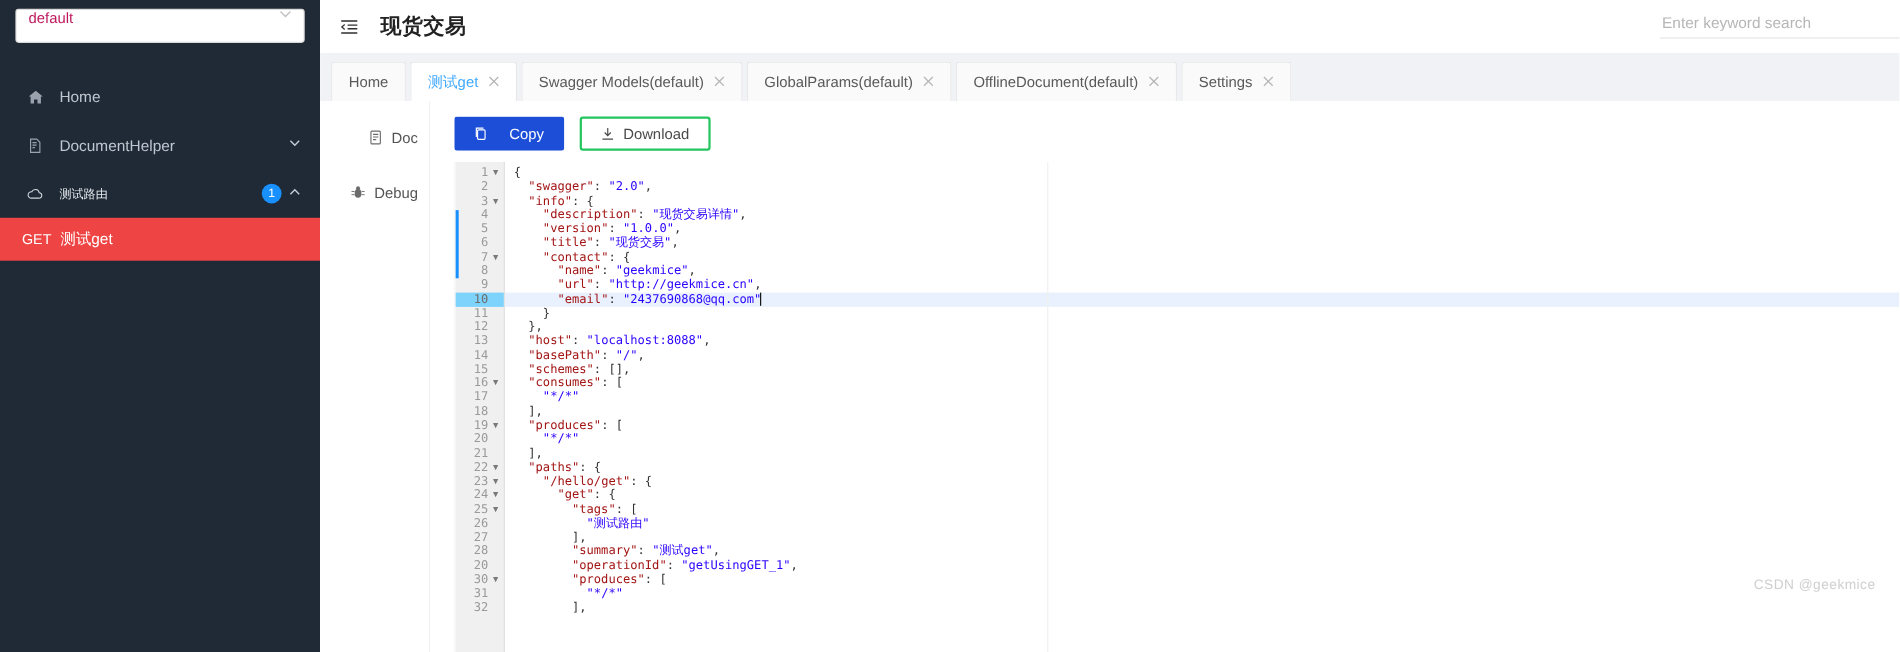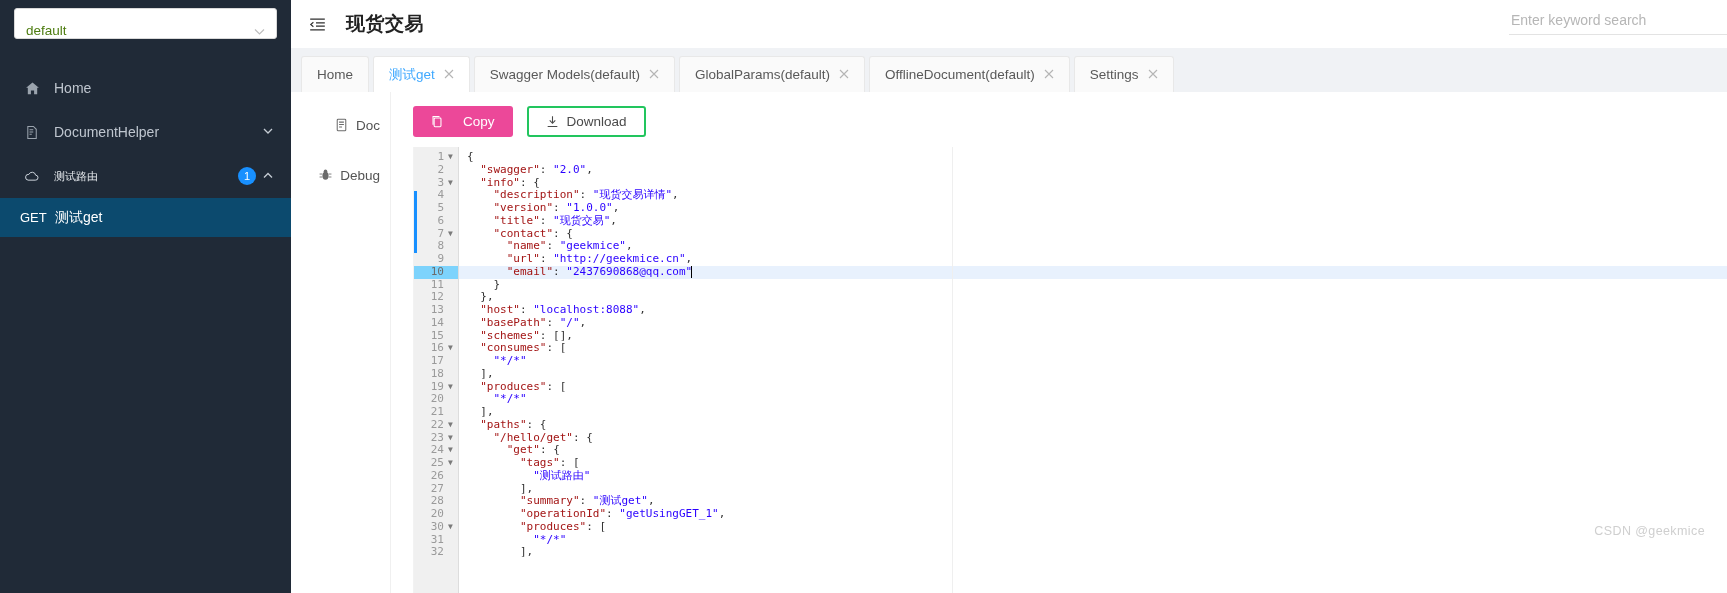--- a/index.html
+++ b/index.html
@@ -15,23 +15,23 @@
   
   .sidebar {
     width: 291px; min-width: 291px; height: 593px;
     background: #202A37;
     display: flex; flex-direction: column;
     position: relative;
   }
   .proj-select-wrap { padding: 8px 14px 0 14px; }
   .proj-select {
     height: 31px; background: #ffffff; border: 1px solid #d9d9d9;
-    border-radius: 3px; display: flex; align-items: flex-end;
+    border-radius: 3px; display: flex; align-items: flex-start;
     padding: 0 11px; justify-content: space-between;
-    font-size: 13.5px; color: #4d7c0f;
+    font-size: 13.5px; color: #be185d;
   }
   .proj-select .caret { color: #bfbfbf; font-size: 11px; line-height: 1; }
 
   .nav { margin-top: 27px; }
   .nav-item {
     height: 44px; display: flex; align-items: center;
     padding: 0 0 0 22px; color: #bfc6cf; font-size: 14px;
     position: relative;
   }
   .nav-item .ico {
@@ -42,21 +42,21 @@
   .nav-item.cn .label { font-size: 11px; color: #e6eaee; }
   .nav-item .right { display: flex; align-items: center; gap: 7px; padding-right: 18px; }
   .badge {
     min-width: 18px; height: 18px; border-radius: 9px; background: #1890ff;
     color: #fff; font-size: 11px; display: flex; align-items: center;
     justify-content: center; padding: 0 5px;
   }
   .chev { color: #c5ccd4; font-size: 10px; line-height: 1; }
 
   .api-row {
-    height: 39px; background: #0c4a6e; display: flex; align-items: center;
+    height: 39px; background: #ef4444; display: flex; align-items: center;
     color: #ffffff; font-size: 13.5px;
   }
   .api-row .method { width: 55px; padding-left: 20px; font-size: 13px; }
   .api-row .apiname { font-size: 14px; }
 
   
   .main { flex: 1; height: 593px; display: flex; flex-direction: column;
           background: #fff; position: relative; overflow: hidden; }
 
   .topbar {
@@ -108,21 +108,21 @@
   .docmenu-item.active .mico { color: #1890ff; }
 
   .docpane { flex: 1; min-width: 0; display: flex; flex-direction: column; }
 
   .toolbar { padding: 14px 0 10px 22px; display: flex; gap: 14px; align-items: center; }
   .btn {
     height: 31px; border-radius: 3px; display: inline-flex; align-items: center;
     gap: 8px; padding: 0 17px; font-size: 13.5px; cursor: pointer;
     border: 1px solid transparent;
   }
-  .btn-primary { background: #ec4899; color: #fff; gap: 20px; }
+  .btn-primary { background: #1d4ed8; color: #fff; gap: 20px; }
   .btn-default { background: #fff; color: #4a4a4a; border: 2px solid #22c55e; }
   .btn .bico { display: inline-flex; font-size: 13px; }
 
   
   .editor-wrap {
     flex: 1; margin-left: 22px; display: flex; position: relative;
     overflow: hidden; border-left: 1px solid #f2f2f2;
   }
   .gutter {
     width: 45px; min-width: 45px; background: #f0f0f0; color: #9a9a9a;

